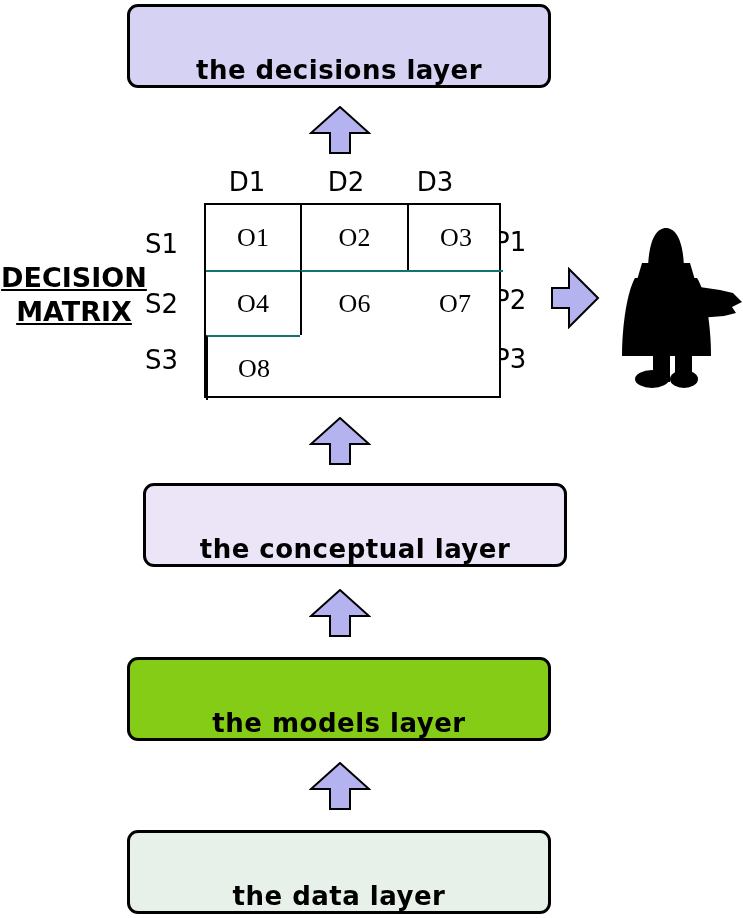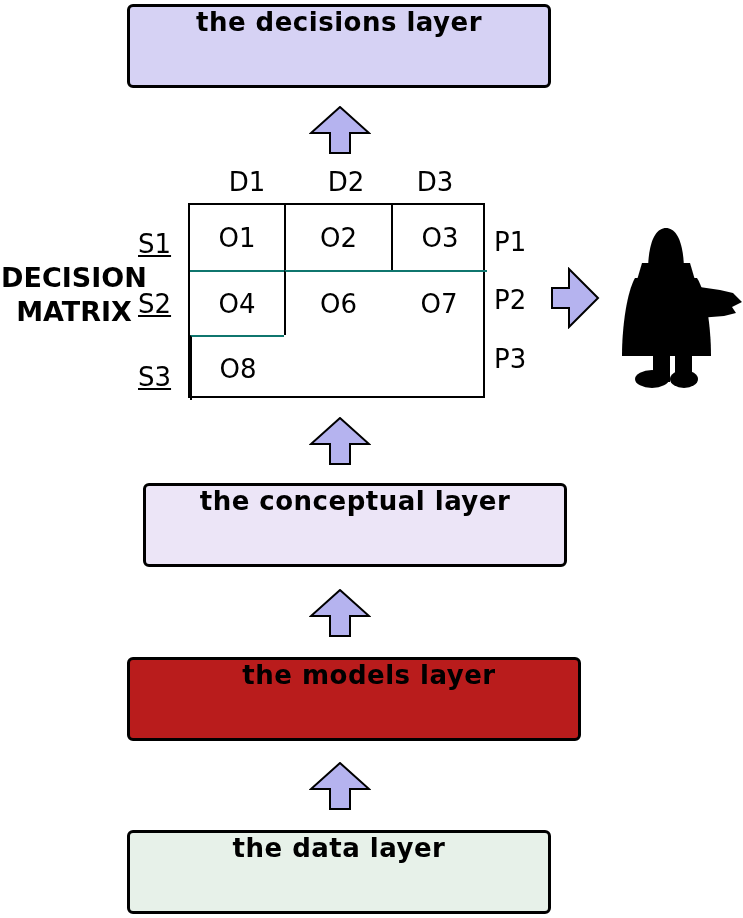--- a/index.html
+++ b/index.html
@@ -8,57 +8,58 @@
     width:743px;height:918px;
     background:#ffffff;
     font-family:"DejaVu Sans", sans-serif;
     color:#000;
     overflow:hidden;
   }
   .layer-box{
     position:absolute;
     left:127px;width:418px;height:78px;
     border:3.5px solid #000;
-    border-radius:6px;
-    display:flex;align-items:flex-start;justify-content:center;
+    border-radius:11px;
+    display:flex;align-items:flex-end;justify-content:center;
     font-weight:bold;font-size:26px;
     letter-spacing:0.5px;
   }
   .box-decisions{top:4px;background:#d6d2f4;}
   .box-conceptual{top:483px;background:#ece5f7;margin-left:16px;}
-  .box-models{top:657px;background:#b91c1c;padding-left:30px;}
+  .box-models{top:657px;background:#84cc16;}
   .box-data{top:830px;background:#e7f1e9;}
   .up-arrow{position:absolute;left:309px;width:62px;height:48px;}
   .matrix-table{
-    position:absolute;left:188px;top:203px;
+    position:absolute;left:204px;top:203px;
     width:297px;height:195px;
     display:grid;
     grid-template-columns:94px 107px 96px;
     grid-template-rows:65px 65px 65px;
     border:2px solid #000;
     box-sizing:border-box;
     background:#fff;
+    font-family:Liberation Serif, serif;
   }
   .matrix-cell{
     display:flex;align-items:center;justify-content:center;
     font-size:26px;
     border-left:2px solid #000;
     border-top:2px solid #0f766e;
   }
   .matrix-cell.c0{border-left:none;}
   .matrix-cell.r0{border-top:none;}
   .axis-label{
     position:absolute;font-size:26px;height:32px;line-height:32px;
   }
   .col-label{width:60px;text-align:center;top:166px;}
-  .row-label-left{width:40px;left:138px;text-decoration:underline;}
+  .row-label-left{width:40px;text-align:right;left:138px;}
   .row-label-right{width:46px;text-align:left;left:494px;}
   .matrix-title{
     position:absolute;left:0;top:261px;width:148px;
-    text-align:center;font-weight:bold;font-size:27px;line-height:34px;
+    text-align:center;font-weight:bold;font-size:27px;line-height:34px;text-decoration:underline;
   }
   .right-arrow{position:absolute;left:551px;top:267px;width:49px;height:62px;}
   .person{position:absolute;left:620px;top:226px;width:123px;height:163px;}
 </style>
 </head>
 <body>
 
 <div class="canvas">
 
   <div class="layer-box box-decisions">
@@ -68,21 +69,21 @@
   <svg class="up-arrow" style="top:106px" viewBox="0 0 62 48">
     <polygon points="31,1 2,27 21,27 21,47 41,47 41,27 60,27" fill="#b5b3ef" stroke="#000" stroke-width="2" stroke-linejoin="miter"></polygon>
   </svg>
 
   <div class="axis-label col-label" style="left:217px">D1</div>
   <div class="axis-label col-label" style="left:316px">D2</div>
   <div class="axis-label col-label" style="left:405px">D3</div>
 
   <div class="axis-label row-label-left" style="top:228px">S1</div>
   <div class="axis-label row-label-left" style="top:288px">S2</div>
-  <div class="axis-label row-label-left" style="top:361px">S3</div>
+  <div class="axis-label row-label-left" style="top:344px">S3</div>
 
   <div class="axis-label row-label-right" style="top:226px">P1</div>
   <div class="axis-label row-label-right" style="top:284px">P2</div>
   <div class="axis-label row-label-right" style="top:343px">P3</div>
 
   <div class="matrix-table">
     <div class="matrix-cell r0 c0">O1</div>
     <div class="matrix-cell r0 c1">O2</div>
     <div class="matrix-cell r0 c2">O3</div>
     <div class="matrix-cell r1 c0">O4</div>

